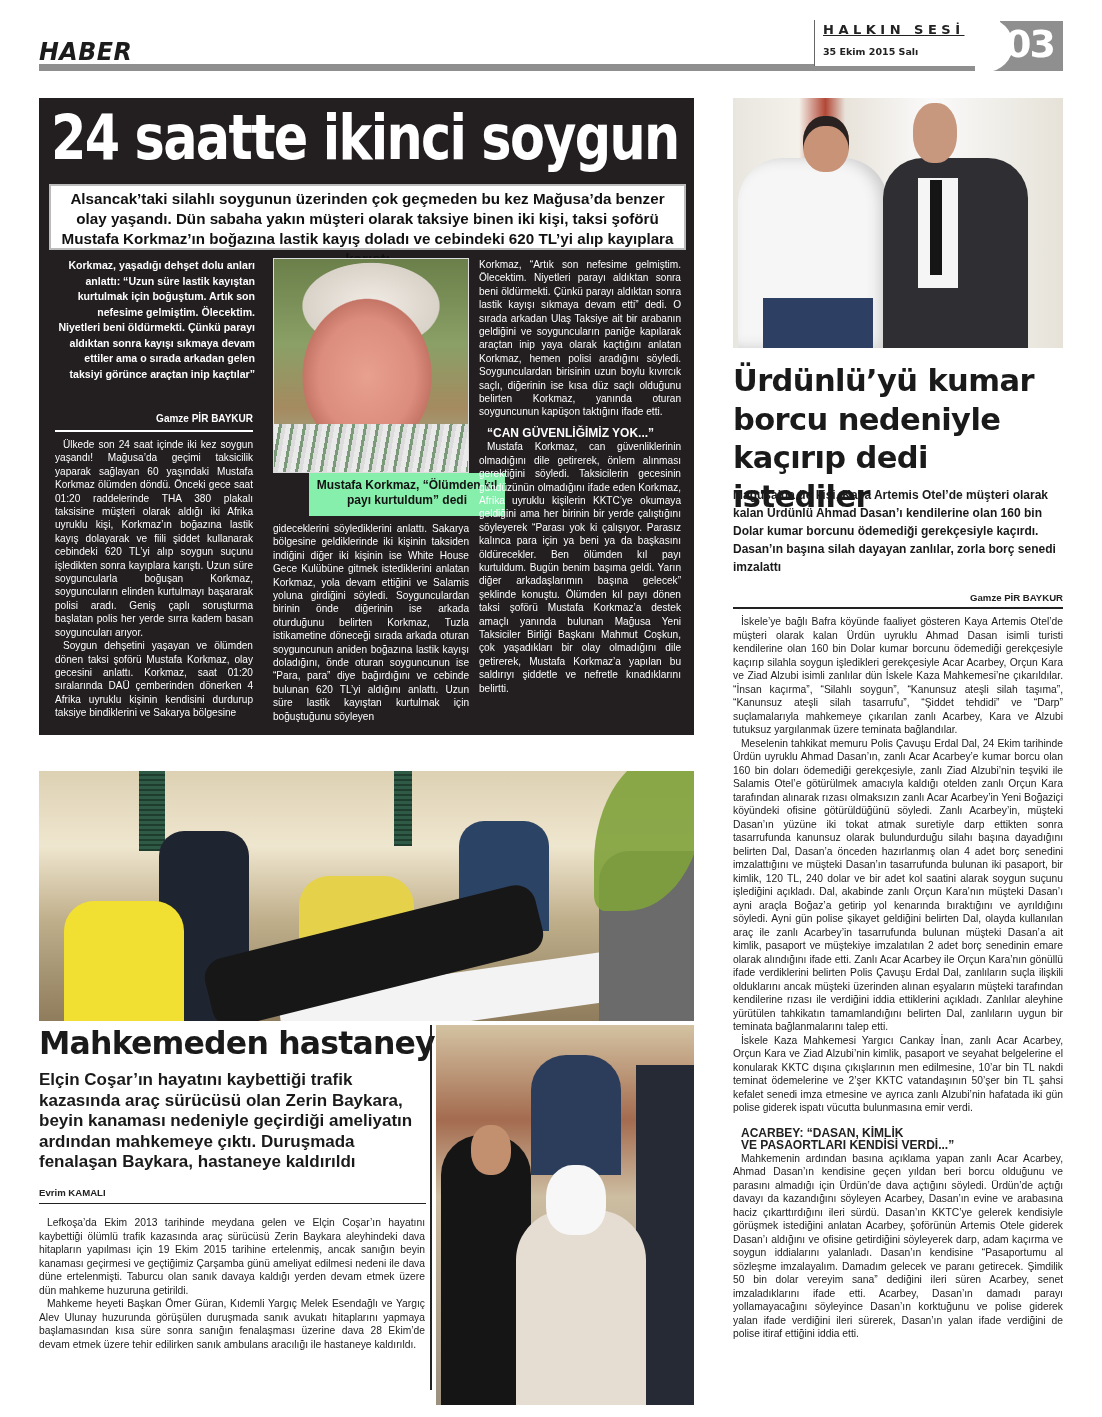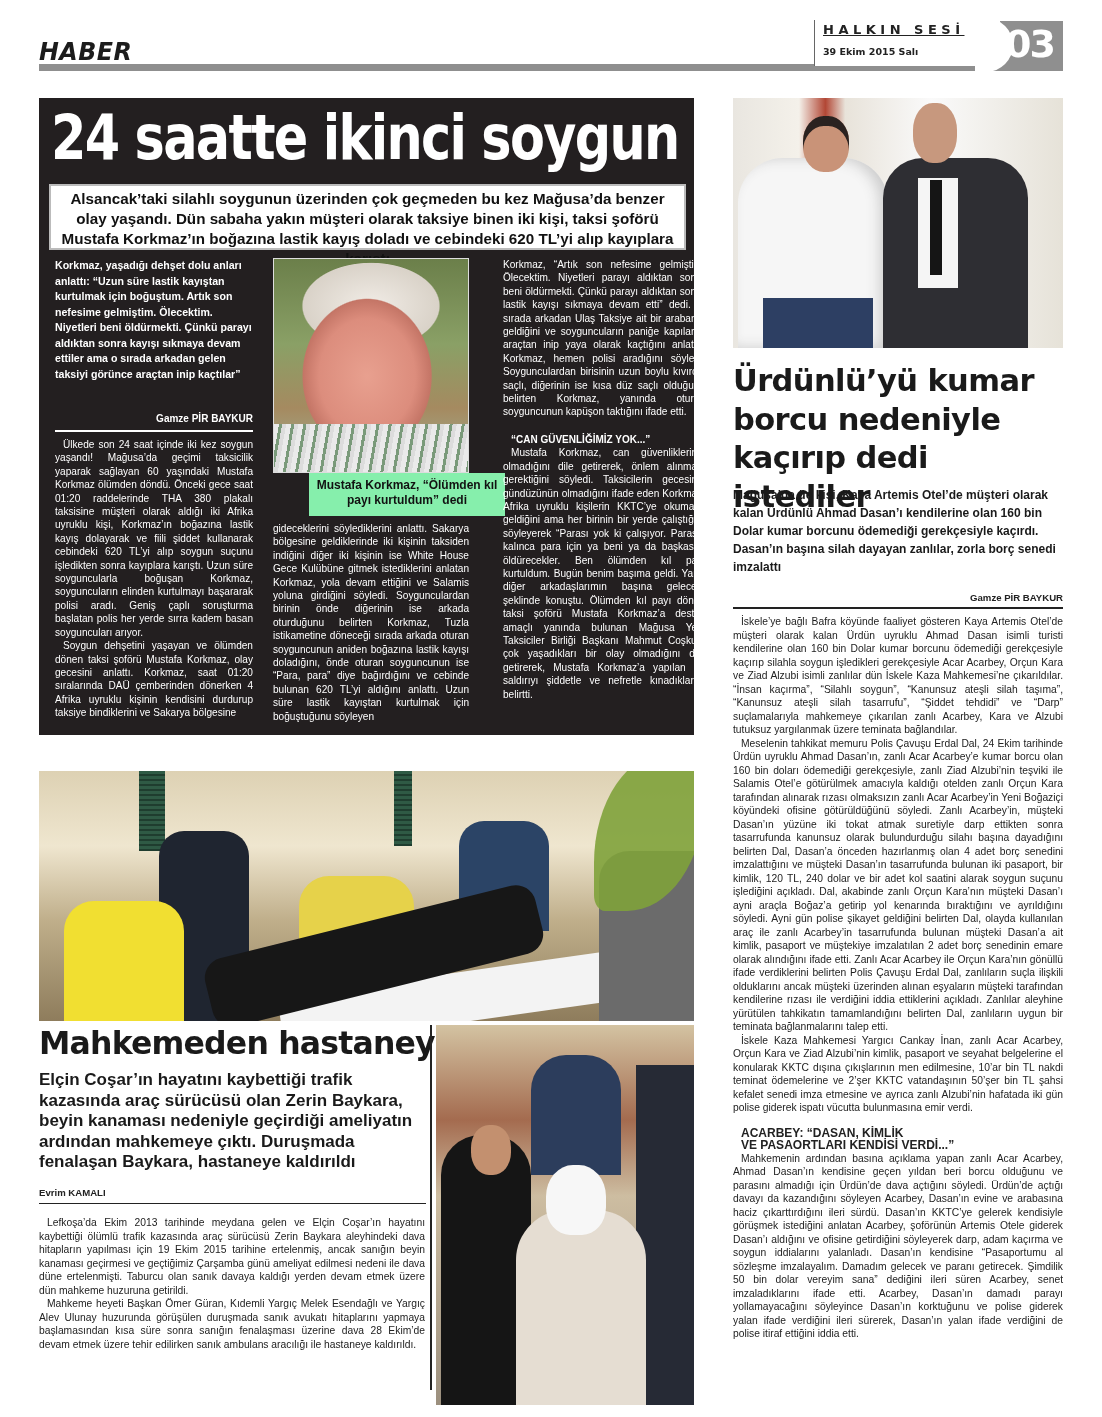--- a/index.html
+++ b/index.html
@@ -13,26 +13,26 @@
   .paper-name { position: absolute; left: 823px; top: 22px; font-family: "DejaVu Sans", sans-serif; font-weight: bold; font-size: 13px; letter-spacing: 4.5px; color: #222; text-decoration: underline; }
   .paper-date { position: absolute; left: 823px; top: 46px; font-family: "DejaVu Sans", sans-serif; font-weight: bold; font-size: 9.5px; color: #222; }
   .page-num-tab { position: absolute; left: 1000px; top: 21px; width: 63px; height: 50px; background: #8f8f8f; }
   .page-num { position: absolute; left: 1005px; top: 22px; font-family: "DejaVu Sans", sans-serif; font-weight: bold; font-size: 38px; color: #fff; letter-spacing: -2px; }
   .page-curve { position: absolute; left: 975px; top: 18px; width: 38px; height: 54px; border-radius: 0 40px 40px 0; background: #fff; }
 
   
   .dark-story { position: absolute; left: 39px; top: 98px; width: 655px; height: 637px; background: #231f20; color: #fff; }
   .headline-big { position: absolute; left: 12px; top: 2px; width: 640px; font-family: "DejaVu Sans", sans-serif; font-weight: 900; font-size: 62px; color: #fff; letter-spacing: -2px; transform: scaleX(0.82); transform-origin: left; white-space: nowrap; line-height: 76px; }
   .spot-box { position: absolute; left: 10px; top: 86px; width: 637px; height: 66px; background: #fff; border: 2px solid #bbb; color: #111; font-weight: bold; font-size: 15.2px; line-height: 20px; text-align: center; padding: 3px 6px; }
-  .quote-col { position: absolute; left: 16px; top: 160px; width: 200px; font-weight: bold; font-size: 10.6px; line-height: 15.5px; color: #fff; }
+  .quote-col { position: absolute; left: 16px; top: 160px; width: 200px; font-weight: bold; font-size: 10.6px; line-height: 15.5px; color: #fff; text-align: right; }
   .byline-dark { position: absolute; left: 16px; top: 315px; width: 198px; text-align: right; font-weight: bold; font-size: 10px; color: #fff; }
   .rule-white { position: absolute; left: 16px; top: 332px; width: 198px; height: 2px; background: #fff; }
   .body-col { position: absolute; font-size: 10.1px; line-height: 13.4px; color: #fff; text-align: justify; }
   .body-col p { text-indent: 8px; }
-  .body-col h4 { font-size: 10px; font-weight: bold; margin: 14px 0 0 8px; }
+  .body-col h4 { font-size: 12px; font-weight: bold; margin: 8px 0 0 8px; }
 
   .portrait { position: absolute; left: 234px; top: 160px; width: 196px; height: 215px; background: radial-gradient(ellipse 55% 60% at 48% 55%, #e8a08f 0%, #dc8d7d 45%, #c47566 60%, transparent 61%), radial-gradient(ellipse 70% 40% at 50% 22%, #f1ece6 0%, #d9d2c8 50%, transparent 51%), linear-gradient(180deg, #6b7f4a 0%, #8aa066 40%, #a58a60 70%, #9fb59a 100%); border: 1px solid #ddd; }
   .portrait-shirt { position: absolute; left: 0; bottom: 0; width: 100%; height: 48px; background: repeating-linear-gradient(100deg, #eaeaea 0 5px, #7a9a7a 5px 8px, #dcdcdc 8px 12px); }
   .portrait-caption { position: absolute; left: 234px; top: 375px; width: 196px; height: 43px; background: #86efac; color: #111; font-weight: bold; font-size: 12px; line-height: 15px; text-align: center; padding-top: 5px; margin-left: 36px; }
 
   
   .photo-two-men { position: absolute; left: 733px; top: 98px; width: 330px; height: 250px; background: linear-gradient(90deg, #e9e6e0 0%, #f4f1ea 20%, #b24735 28%, #e8e3da 34%, #fafafa 60%, #e6e2d8 100%); overflow: hidden; }
   .man1 { position: absolute; left: 5px; top: 60px; width: 150px; height: 190px; background: #f6f6f6; border-radius: 45px 45px 0 0; box-shadow: inset -8px 0 14px #ccc; }
   .man1-head { position: absolute; left: 70px; top: 18px; width: 46px; height: 56px; background: #c99378; border-radius: 45%; box-shadow: inset 0 10px 0 #2a2220; }
   .man1-jeans { position: absolute; left: 30px; top: 200px; width: 110px; height: 50px; background: #2d3f63; }
@@ -80,21 +80,21 @@
 </style>
 </head>
 <body>
 
 <div class="section-name">HABER</div>
 <div class="header-bar"></div>
 <div class="page-num-tab"></div>
 <div class="page-curve"></div>
 <div class="masthead-box"></div>
 <div class="paper-name">HALKIN SESİ</div>
-<div class="paper-date">39 Ekim 2015 Salı</div>
+<div class="paper-date">35 Ekim 2015 Salı</div>
 <div class="page-num">03</div>
 
 <div class="dark-story">
   <div class="headline-big">24 saatte ikinci soygun</div>
   <div class="spot-box">Alsancak’taki silahlı soygunun üzerinden çok geçmeden bu kez Mağusa’da benzer olay yaşandı. Dün sabaha yakın müşteri olarak taksiye binen iki kişi, taksi şoförü Mustafa Korkmaz’ın boğazına lastik kayış doladı ve cebindeki 620 TL’yi alıp kayıplara karıştı</div>
   <div class="quote-col">Korkmaz, yaşadığı dehşet dolu anları anlattı: “Uzun süre lastik kayıştan kurtulmak için boğuştum. Artık son nefesime gelmiştim. Ölecektim. Niyetleri beni öldürmekti. Çünkü parayı aldıktan sonra kayışı sıkmaya devam ettiler ama o sırada arkadan gelen taksiyi görünce araçtan inip kaçtılar”</div>
   <div class="byline-dark">Gamze PİR BAYKUR</div>
   <div class="rule-white"></div>
 
   <div class="body-col" style="left:16px; top:340px; width:198px;">
@@ -104,21 +104,21 @@
 
   <div class="portrait">
     <div class="portrait-shirt"></div>
   </div>
   <div class="portrait-caption">Mustafa Korkmaz, “Ölümden kıl payı kurtuldum” dedi</div>
 
   <div class="body-col" style="left:234px; top:424px; width:196px;">
     <p style="text-indent:0">gideceklerini söylediklerini anlattı. Sakarya bölgesine geldiklerinde iki kişinin taksiden indiğini diğer iki kişinin ise White House Gece Kulübüne gitmek istediklerini anlatan Korkmaz, yola devam ettiğini ve Salamis yoluna girdiğini söyledi. Soyguncular­dan birinin önde diğerinin ise arkada oturduğunu belirten Korkmaz, Tuzla istikametine döneceği sırada arkada oturan soyguncunun aniden boğazına lastik kayışı doladığını, önde oturan soyguncunun ise “Para, para” diye bağırdığını ve cebinde bulunan 620 TL’yi aldığını anlattı. Uzun süre lastik kayıştan kurtulmak için boğuştuğunu söyleyen</p>
   </div>
 
-  <div class="body-col" style="left:464px; top:160px; width:202px;">
+  <div class="body-col" style="left:440px; top:160px; width:202px;">
     <p style="text-indent:0">Korkmaz, “Artık son nefesime gelmiştim. Ölecektim. Niyetleri parayı aldıktan sonra beni öldürmekti. Çünkü parayı aldıktan sonra lastik kayışı sıkmaya devam etti” dedi. O sırada arkadan Ulaş Taksiye ait bir arabanın geldiğini ve soyguncuların paniğe kapılarak araçtan inip yaya olarak kaçtığını anlatan Korkmaz, hemen polisi aradığını söyledi. Soyguncular­dan birisinin uzun boylu kıvırcık saçlı, diğerinin ise kısa düz saçlı olduğunu belirten Korkmaz, yanında oturan soyguncunun kapüşon taktığını ifade etti.</p>
     <h4>“CAN GÜVENLİĞİMİZ YOK...”</h4>
     <p>Mustafa Korkmaz, can güvenliklerinin olmadığını dile getirerek, önlem alınması gerektiğini söyledi. Taksicilerin gecesinin gündüzünün olmadığını ifade eden Korkmaz, Afrika uyruklu kişilerin KKTC’ye okumaya geldiğini ama her birinin bir yerde çalıştığını söyleyerek “Parası yok ki çalışıyor. Parasız kalınca para için ya beni ya da başkasını öldürecekler. Ben ölümden kıl payı kurtuldum. Bugün benim başıma geldi. Yarın diğer arkadaşlarımın başına gelecek” şeklinde konuştu. Ölümden kıl payı dönen taksi şoförü Mustafa Korkmaz’a destek amaçlı yanında bulunan Mağusa Yeni Taksiciler Birliği Başkanı Mahmut Coşkun, çok yaşadıkları bir olay olmadığını dile getirerek, Mustafa Korkmaz’a yapılan bu saldırıyı şiddetle ve nefretle kınadıklarını belirtti.</p>
   </div>
 </div>
 
 <div class="photo-two-men">
   <div class="man1"></div>
   <div class="man1-jeans"></div>
   <div class="man1-head"></div>

